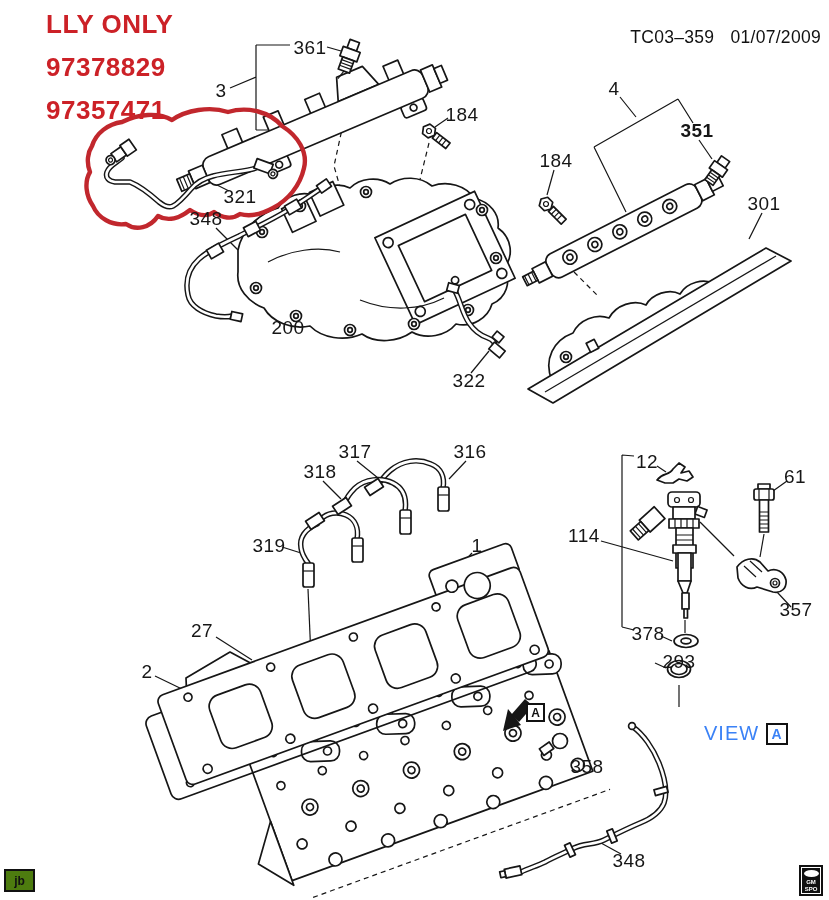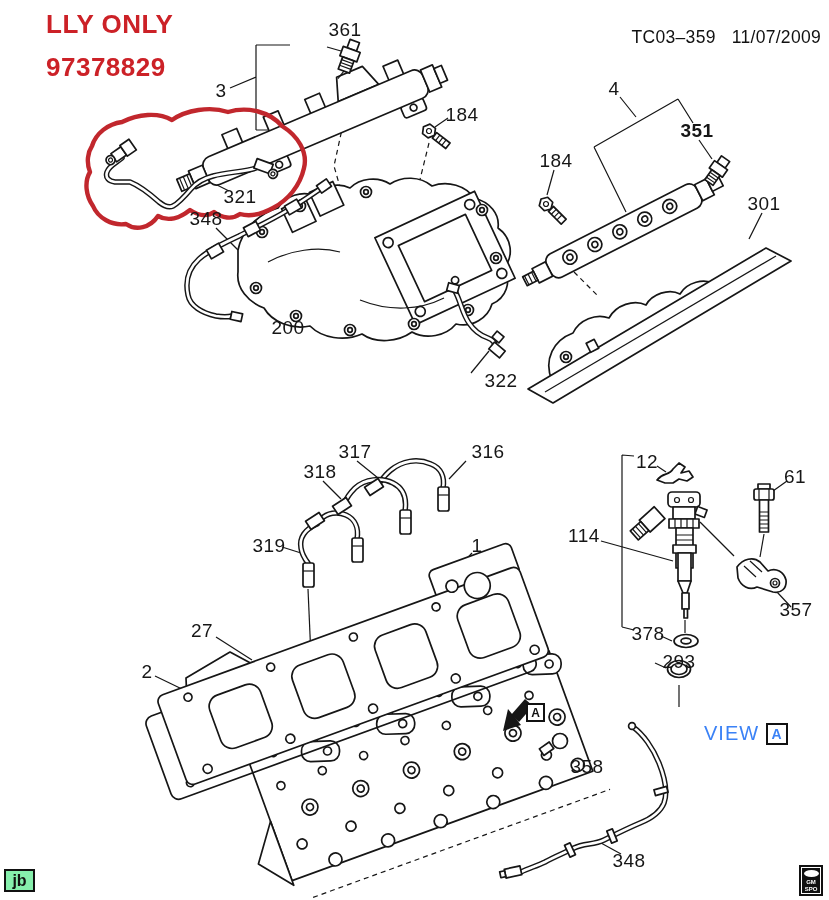--- a/index.html
+++ b/index.html
@@ -31,21 +31,21 @@
     font-size:14px; font-weight:700; background:#fff;
   }
   .detail-a {
     position:absolute; left:526px; top:703px; width:15px; height:15px;
     border:2.2px solid #111; background:#fff; display:flex; align-items:center;
     justify-content:center; font-size:12px; font-weight:700; color:#111;
   }
   .jb-box {
     position:absolute; left:4px; top:869px; width:27px; height:19px;
     border:2px solid #111; display:flex; align-items:center; justify-content:center;
-    font-size:16px; font-weight:700; color:#111; background:#86efac;
+    font-size:12px; font-weight:700; color:#111; background:#4d7c0f;
   }
   .logo-box {
     position:absolute; left:799px; top:865px; width:24px; height:31px;
     border:2px solid #111; background:#fff; padding:1px; box-sizing:border-box;
   }
   .logo-inner {
     width:100%; height:100%; background:#111; display:flex; flex-direction:column;
     align-items:center;
   }
   .logo-oval { width:15px; height:7px; background:#fff; border-radius:50%; margin-top:2px; }
@@ -514,42 +514,43 @@
     </g>
 
     <g>
       <ellipse class="ln" cx="679" cy="669" rx="11.5" ry="8.5"></ellipse>
       <ellipse class="ln" cx="679" cy="669" rx="8" ry="5.5"></ellipse>
     </g>
   </svg>
 
   <div class="hdr">
     <span>TC03–359</span>
-    <span>11/07/2009</span>
+    <span>01/07/2009</span>
   </div>
 
   <div class="rednote">
     <div>LLY ONLY</div>
     <div>97378829</div>
+    <div>97357471</div>
   </div>
 
   <div id="labels">
-      <span class="part-label" style="left: 310px; top: 30px; margin-left: 35px;">361</span>
+      <span class="part-label" style="left: 310px; top: 48px;">361</span>
       <span class="part-label" style="left: 221px; top: 91px;">3</span>
       <span class="part-label" style="left: 462px; top: 115px;">184</span>
       <span class="part-label" style="left: 614px; top: 89px;">4</span>
       <span class="part-label" style="left: 697px; top: 131px; font-weight: bold;">351</span>
       <span class="part-label" style="left: 556px; top: 161px;">184</span>
       <span class="part-label" style="left: 764px; top: 204px;">301</span>
       <span class="part-label" style="left: 240px; top: 197px; text-align: right;">321</span>
       <span class="part-label" style="left: 206px; top: 219px;">348</span>
       <span class="part-label" style="left: 288px; top: 328px;">200</span>
-      <span class="part-label" style="left: 469px; top: 381px; margin-left: 32px;">322</span>
+      <span class="part-label" style="left: 469px; top: 381px;">322</span>
       <span class="part-label" style="left: 355px; top: 452px;">317</span>
-      <span class="part-label" style="left: 488px; top: 452px;">316</span>
+      <span class="part-label" style="left: 470px; top: 452px;">316</span>
       <span class="part-label" style="left: 320px; top: 472px;">318</span>
       <span class="part-label" style="left: 269px; top: 546px;">319</span>
       <span class="part-label" style="left: 477px; top: 546px;">1</span>
       <span class="part-label" style="left: 647px; top: 462px;">12</span>
       <span class="part-label" style="left: 795px; top: 477px;">61</span>
       <span class="part-label" style="left: 584px; top: 536px;">114</span>
       <span class="part-label" style="left: 202px; top: 631px;">27</span>
       <span class="part-label" style="left: 147px; top: 672px;">2</span>
       <span class="part-label" style="left: 796px; top: 581px; margin-top: 29px;">357</span>
       <span class="part-label" style="left: 648px; top: 634px;">378</span>

